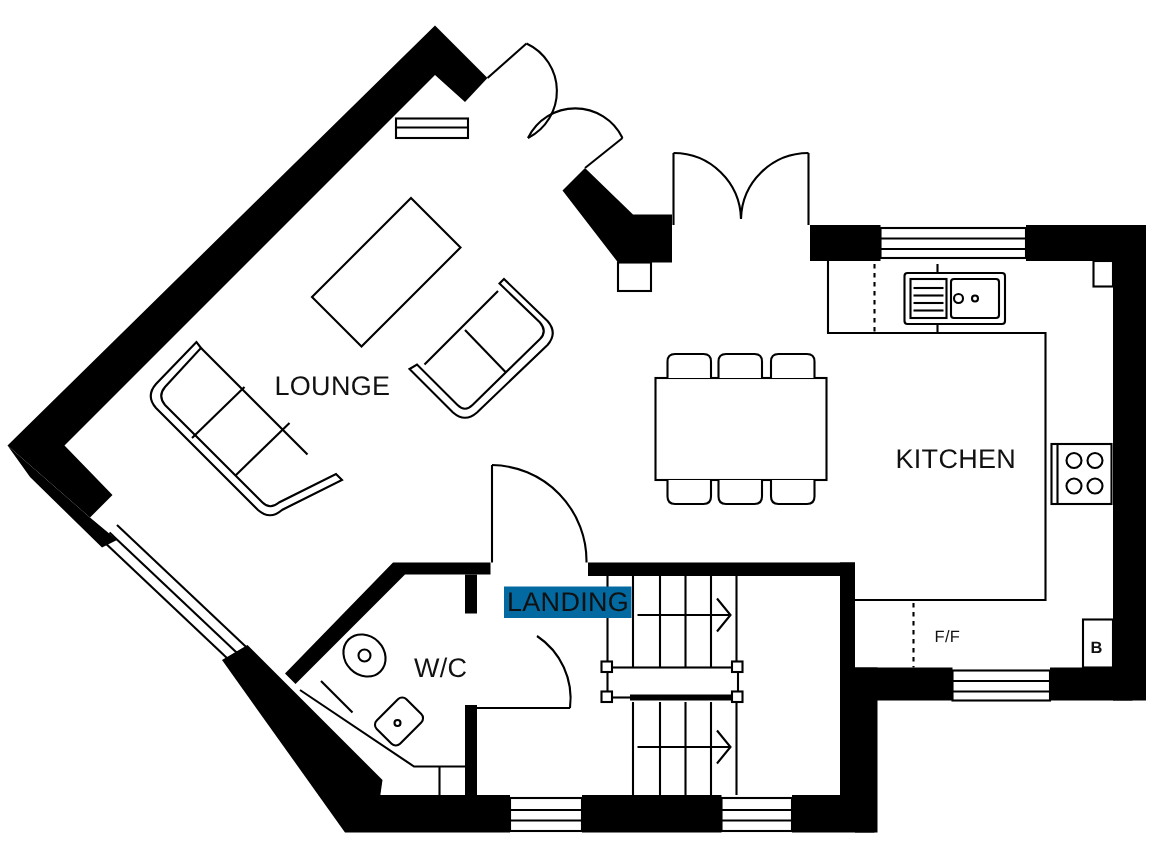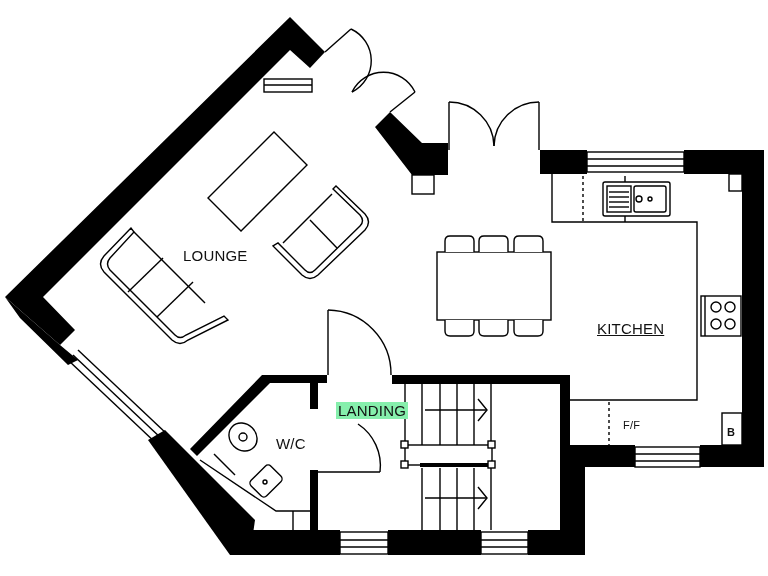--- a/index.html
+++ b/index.html
@@ -2,21 +2,21 @@
 <html><head>
 <meta charset="utf-8">
 <style>
   html, body { margin:0; padding:0; background:#fff; }
   body { width:768px; height:576px; position:relative; overflow:hidden; font-family:"Liberation Sans", sans-serif; }
   svg { position:absolute; left:0; top:0; }
   .wall { fill:#000; }
   .ln { fill:none; stroke:#000; stroke-width:1.4; }
   .lnw { fill:#fff; stroke:#000; stroke-width:1.4; }
   .dash { fill:none; stroke:#000; stroke-width:1.4; stroke-dasharray:3 3; }
-  .label { position:absolute; font-size:15px; color:#111; letter-spacing:0.2px; white-space:nowrap; }
+  .label { position:absolute; font-size:18px; color:#111; letter-spacing:0.2px; white-space:nowrap; }
   .small { font-size:11px; }
 </style>
 </head>
 <body>
 
 <svg width="768" height="576" viewBox="0 0 768 576">
 
   <polygon class="wall" points="290,17 325,52 310,68 290,50 43,297 75,330 60,345 5,297"></polygon>
 
   <polygon class="wall" points="5,297 60,345 78,360 68,365 20,318"></polygon>
@@ -187,17 +187,17 @@
     <rect class="lnw" x="401" y="461" width="7" height="7"></rect>
     <rect class="lnw" x="488" y="461" width="7" height="7"></rect>
     <line class="ln" x1="425" y1="410" x2="486" y2="410"></line>
     <polyline class="ln" points="478,399 487,410 478,421"></polyline>
     <line class="ln" x1="425" y1="498" x2="486" y2="498"></line>
     <polyline class="ln" points="478,487 487,498 478,509"></polyline>
   </g>
 </svg>
 
 <div class="label" style="left:183px;top:247px;">LOUNGE</div>
-<div class="label" style="left:597px;top:320px;text-decoration:underline;">KITCHEN</div>
-<div class="label" style="left:336px;top:402px;background:#86efac;padding:0 2px;">LANDING</div>
+<div class="label" style="left:597px;top:296px;">KITCHEN</div>
+<div class="label" style="left:336px;top:391px;background:#0369a1;padding:0 2px;">LANDING</div>
 <div class="label" style="left:276px;top:435px;">W/C</div>
 <div class="label small" style="left:579px;top:419px;margin-left:44px;">F/F</div>
 <div class="label small" style="left:727px;top:426px;font-weight:bold;">B</div>
 
 </body></html>

